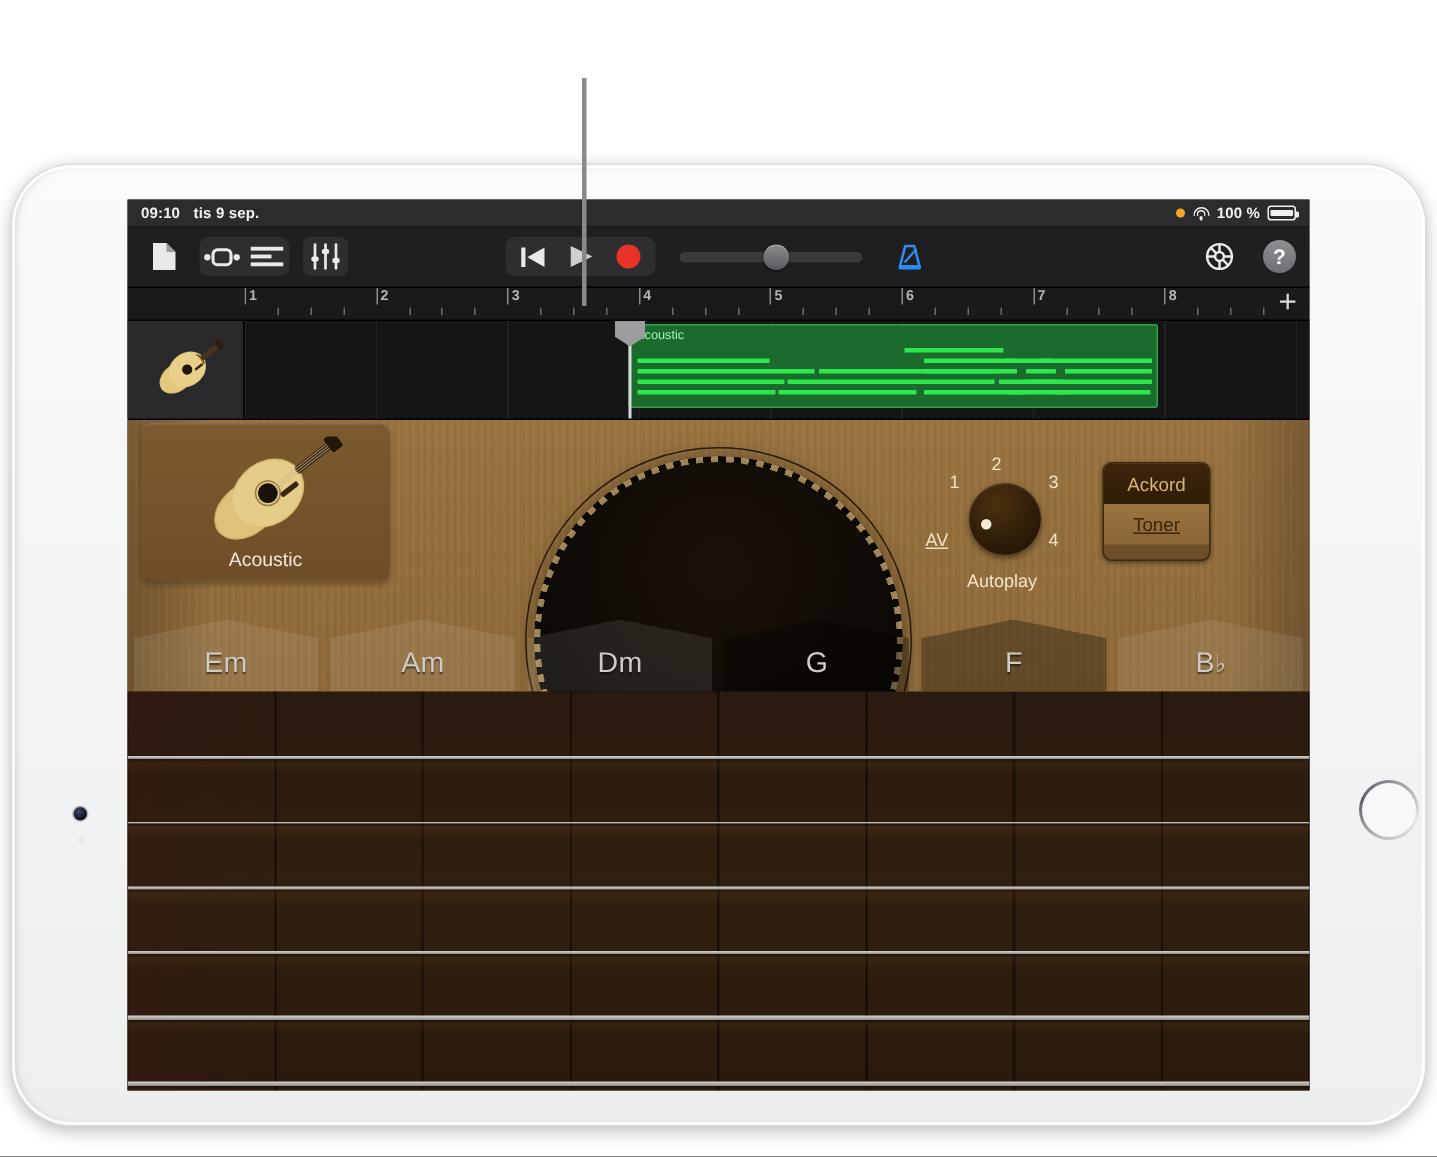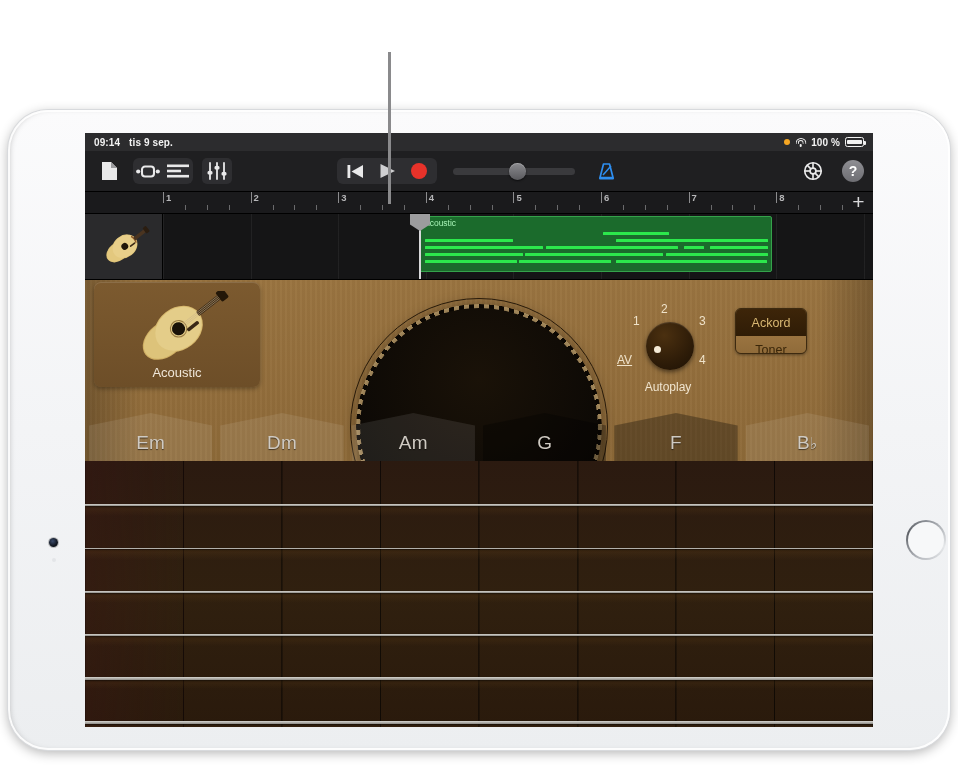--- a/index.html
+++ b/index.html
@@ -208,21 +208,21 @@
   #knob-indicator {
     position:absolute; left:8px; top:24px; width:7px; height:7px; border-radius:50%;
     background:#f4ead6;
   }
   .knob-num { position:absolute; color:#efe2c9; font-size:12px; }
   #knob-label { position:absolute; left:0; right:0; top:78px; text-align:center;
                 color:#f0e4ce; font-size:12px; }
 
   
   #mode-switch {
-    position:absolute; left:650px; top:28px; width:72px; height:46px;
+    position:absolute; left:650px; top:28px; width:72px; height:66px;
     border:1px solid #3d2a10; border-radius:6px; overflow:hidden;
     background:#6d4f27;
     box-shadow: 0 1px 3px rgba(0,0,0,.4);
   }
   .mode-btn { height:27px; display:flex; align-items:center; justify-content:center; font-size:12.5px; }
   #mode-chords { background: linear-gradient(180deg,#3d2509,#2f1c06); color:#d8b772; }
   #mode-notes  { background: linear-gradient(180deg,#9a7440,#8a6636); color:#3a2609;text-decoration:underline; }
 
   
   #chord-strip {
@@ -286,21 +286,21 @@
 <div id="ipad-frame">
   <div id="camera-dot"></div>
   <div id="camera-dot2"></div>
   <div id="home-button"></div>
 </div>
 
 <div id="screen">
 
   <div id="status-bar">
     <div id="status-left">
-      <span>09:14</span>
+      <span>09:10</span>
       <span>tis 9 sep.</span>
     </div>
     <div id="status-right">
       <span class="orange-dot"></span>
       <span class="wifi">
           <i></i>
           <i></i>
           <i></i>
         </span>
       <span>100 %</span>
@@ -554,25 +554,25 @@
       <div class="mode-btn" id="mode-notes">Toner</div>
     </div>
 
     <div id="chord-strip">
         <div class="chord-cell">
           <div class="chord-shape"></div>
           <div class="chord-name">Em</div>
         </div>
         <div class="chord-cell">
           <div class="chord-shape"></div>
-          <div class="chord-name">Dm</div>
+          <div class="chord-name">Am</div>
         </div>
         <div class="chord-cell">
           <div class="chord-shape"></div>
-          <div class="chord-name">Am</div>
+          <div class="chord-name">Dm</div>
         </div>
         <div class="chord-cell dark">
           <div class="chord-shape"></div>
           <div class="chord-name">G</div>
         </div>
         <div class="chord-cell dark">
           <div class="chord-shape"></div>
           <div class="chord-name">F</div>
         </div>
         <div class="chord-cell">

